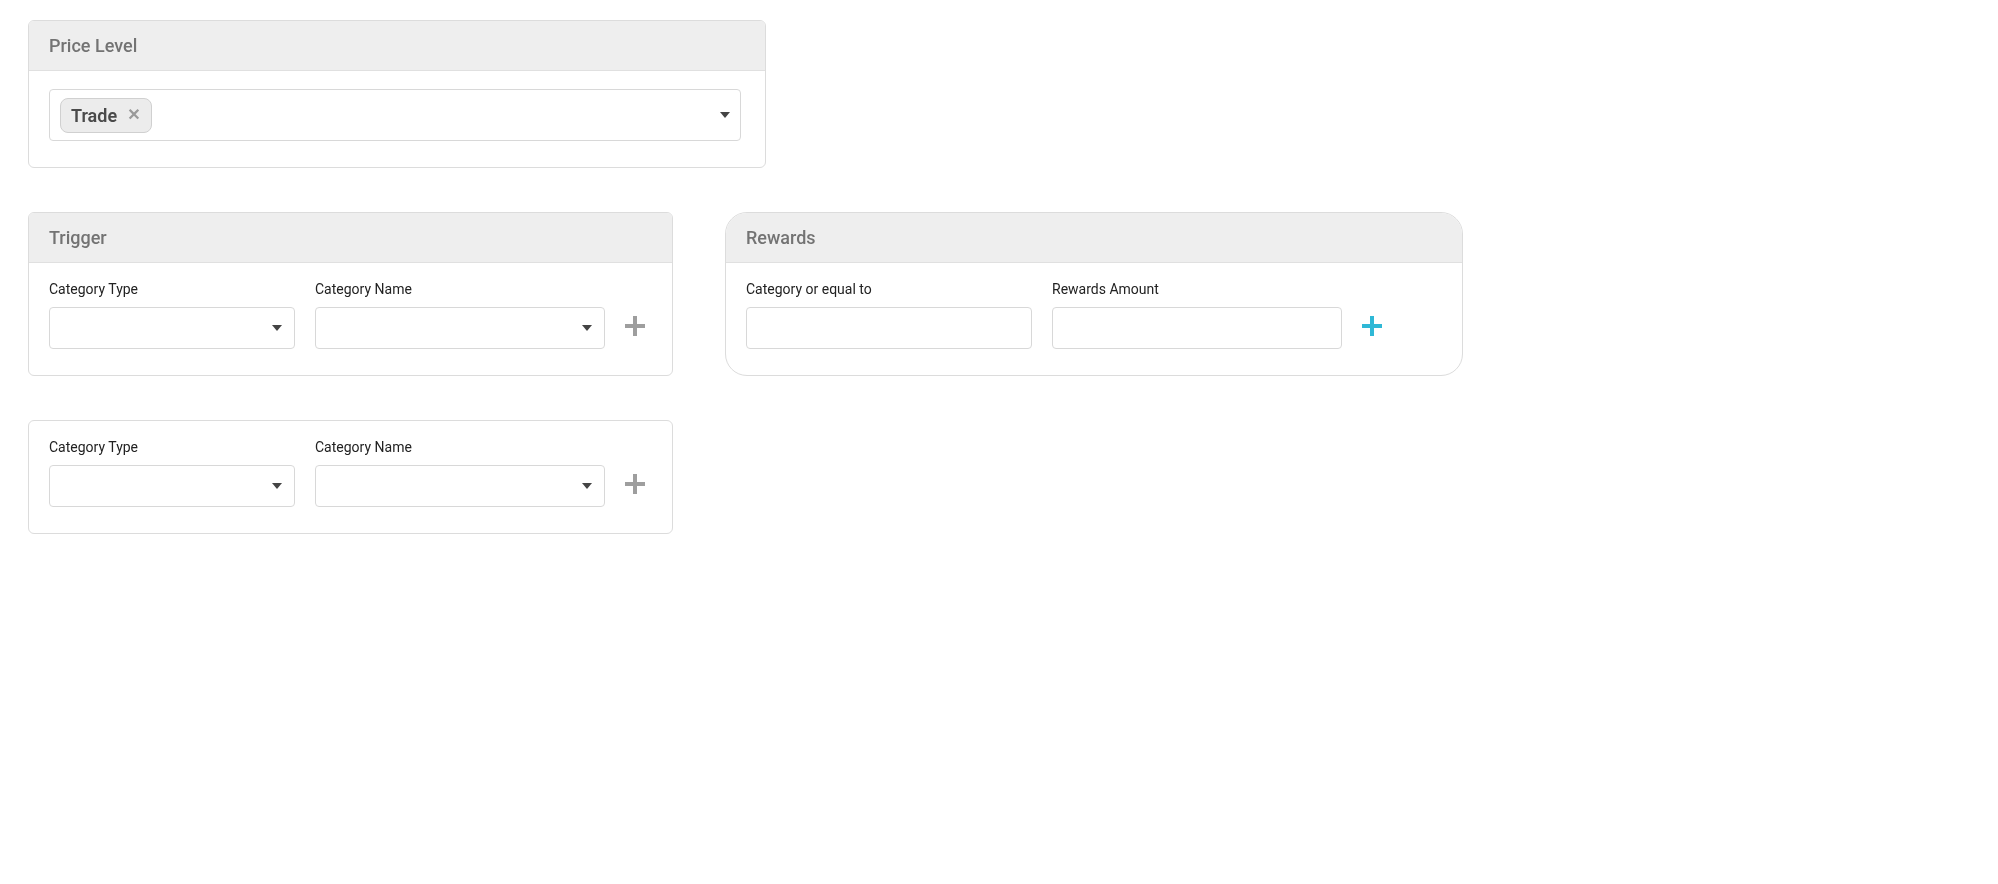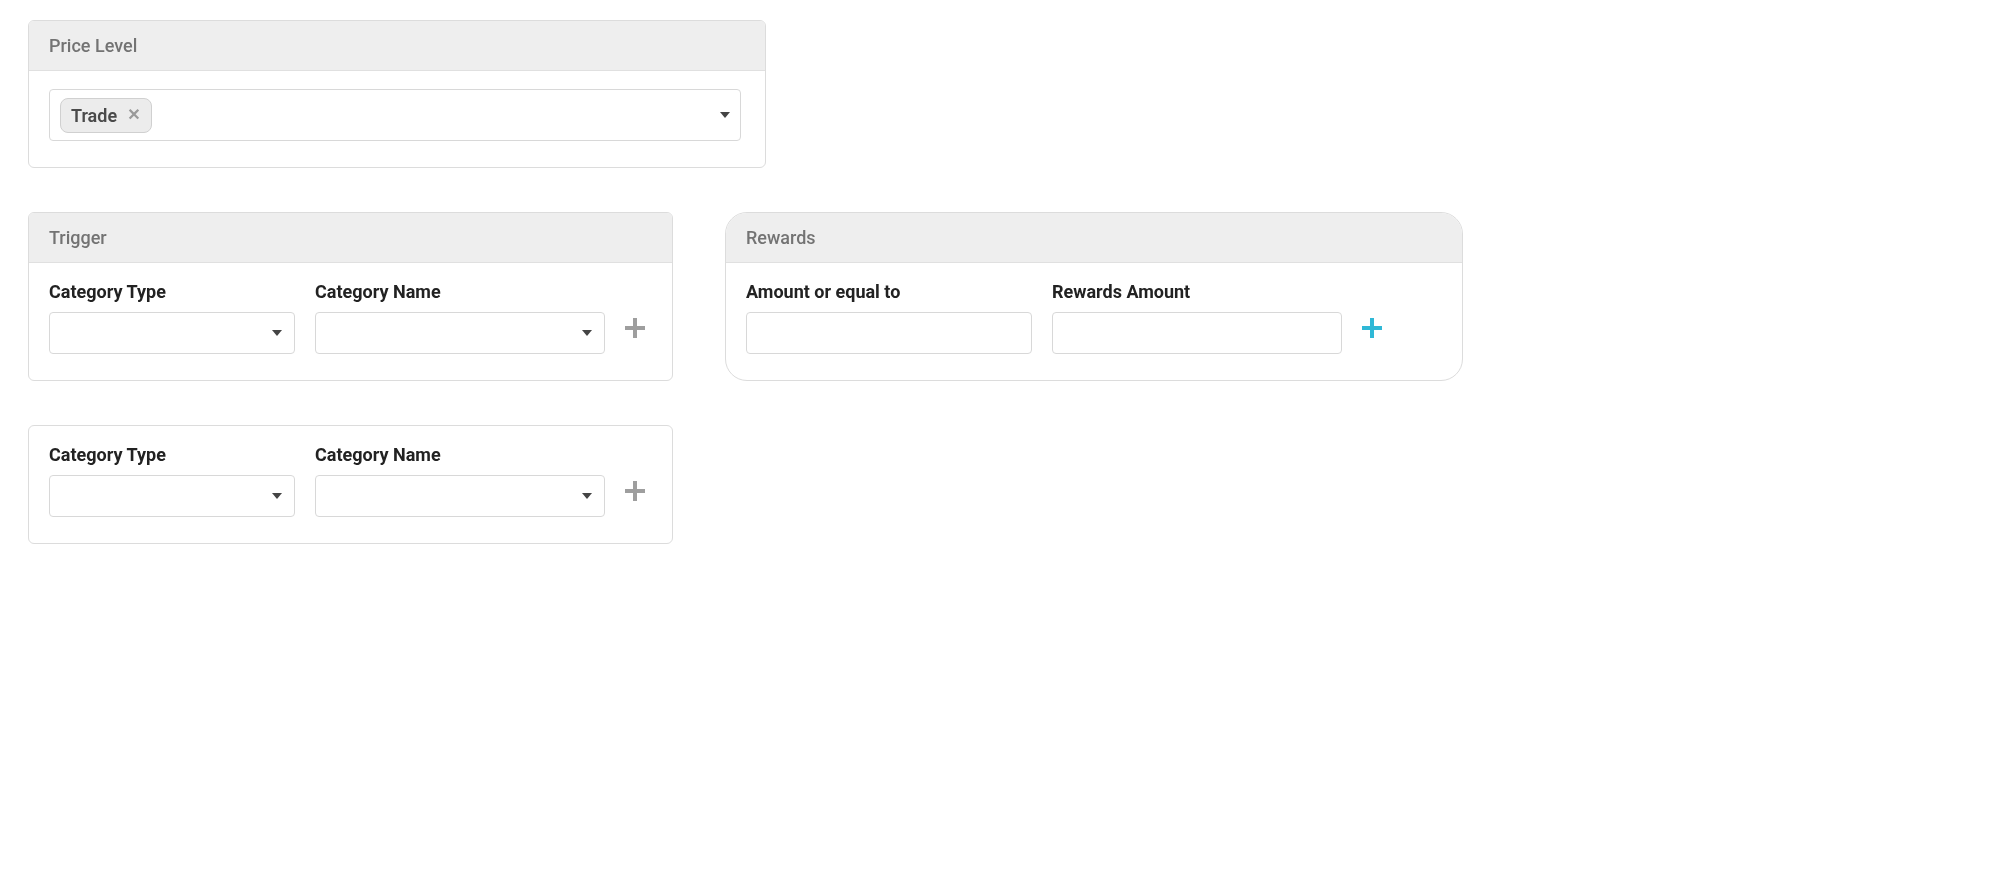--- a/index.html
+++ b/index.html
@@ -34,22 +34,22 @@
     padding: 18px 20px 26px 20px;
     display: flex;
     align-items: flex-start;
     gap: 20px;
   }
   .field {
     display: flex;
     flex-direction: column;
   }
   .field-label {
-    font-size: 18px;
-    font-weight: 700;
+    font-size: 14px;
+    font-weight: 400;
     color: #222222;
     margin-bottom: 10px;
   }
   .select-box, .input-box {
     border: 1px solid #d8d8d8;
     border-radius: 4px;
     background: #ffffff;
     height: 42px;
     padding: 0 12px;
     display: flex;
@@ -164,21 +164,21 @@
           <path d="M8 0h4v8h8v4h-8v8H8v-8H0V8h8z"></path>
         </svg>
       </div>
     </div>
   </div>
 
   <div class="panel w-right">
     <div class="panel-header">Rewards</div>
     <div class="panel-body">
       <div class="field">
-        <span class="field-label">Amount or equal to</span>
+        <span class="field-label">Category or equal to</span>
         <div class="input-box w-gte">
           <span></span>
         </div>
       </div>
       <div class="field">
         <span class="field-label">Rewards Amount</span>
         <div class="input-box w-disc">
           <span></span>
         </div>
       </div>

